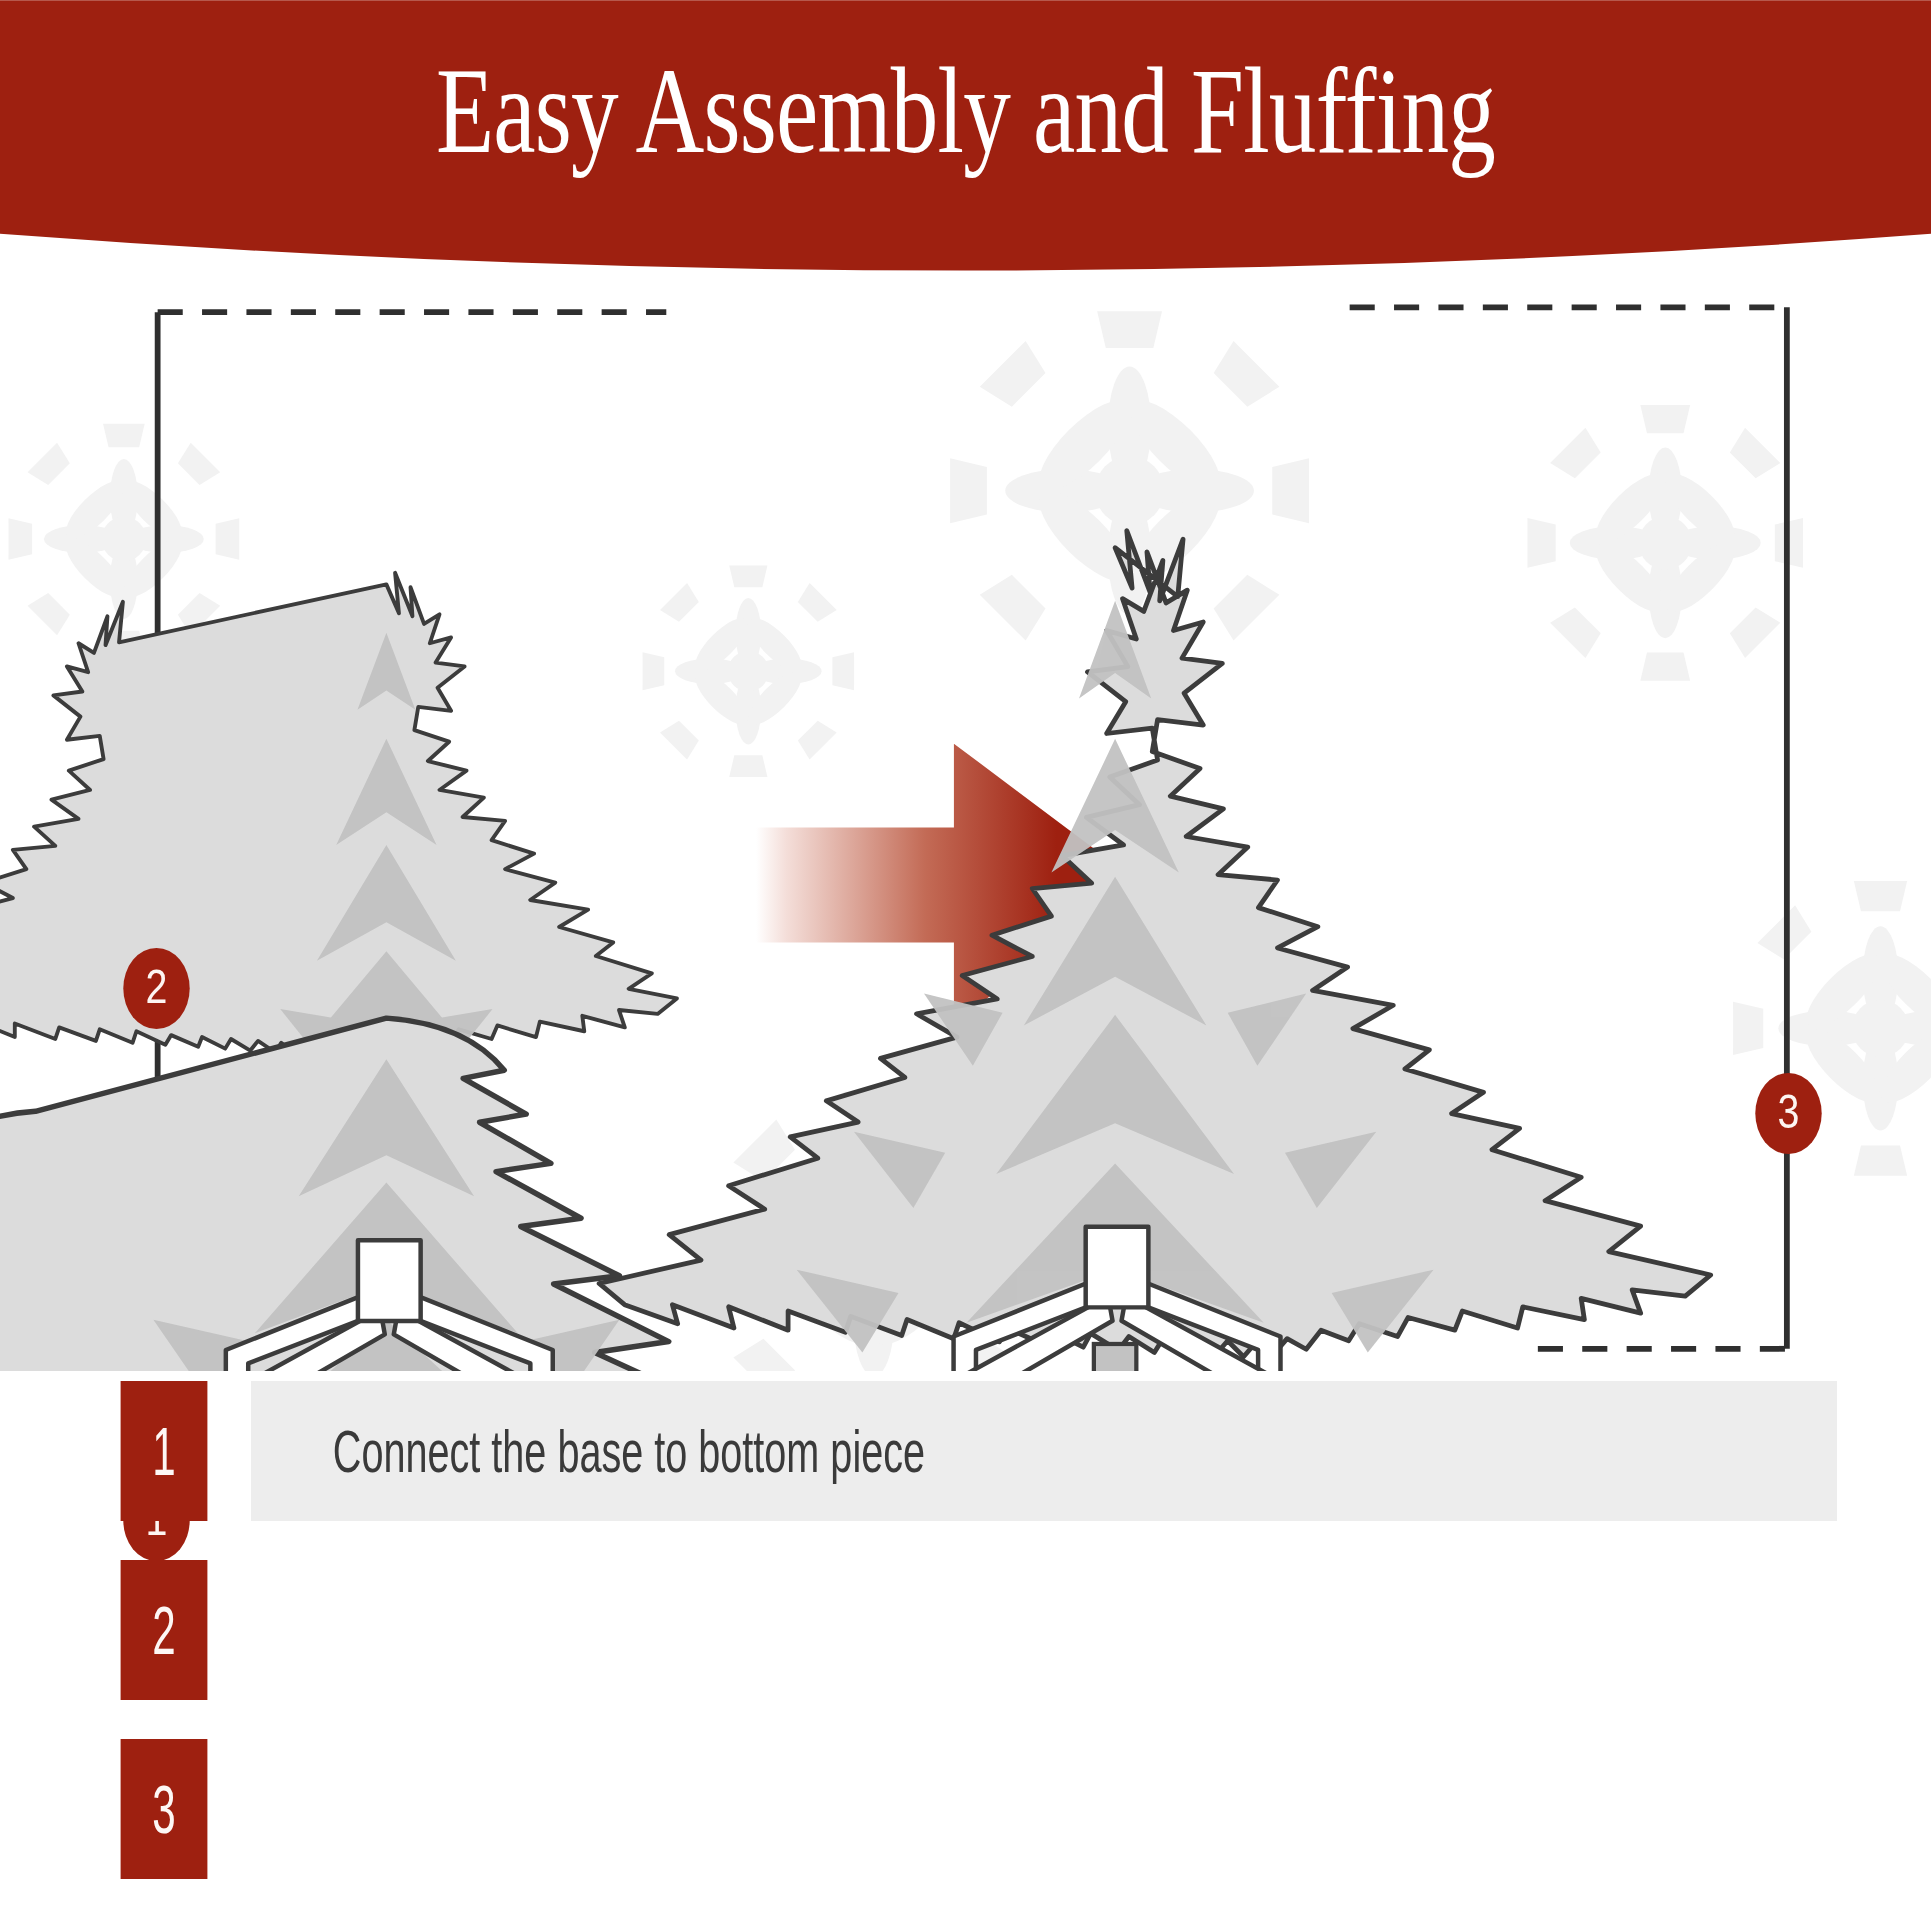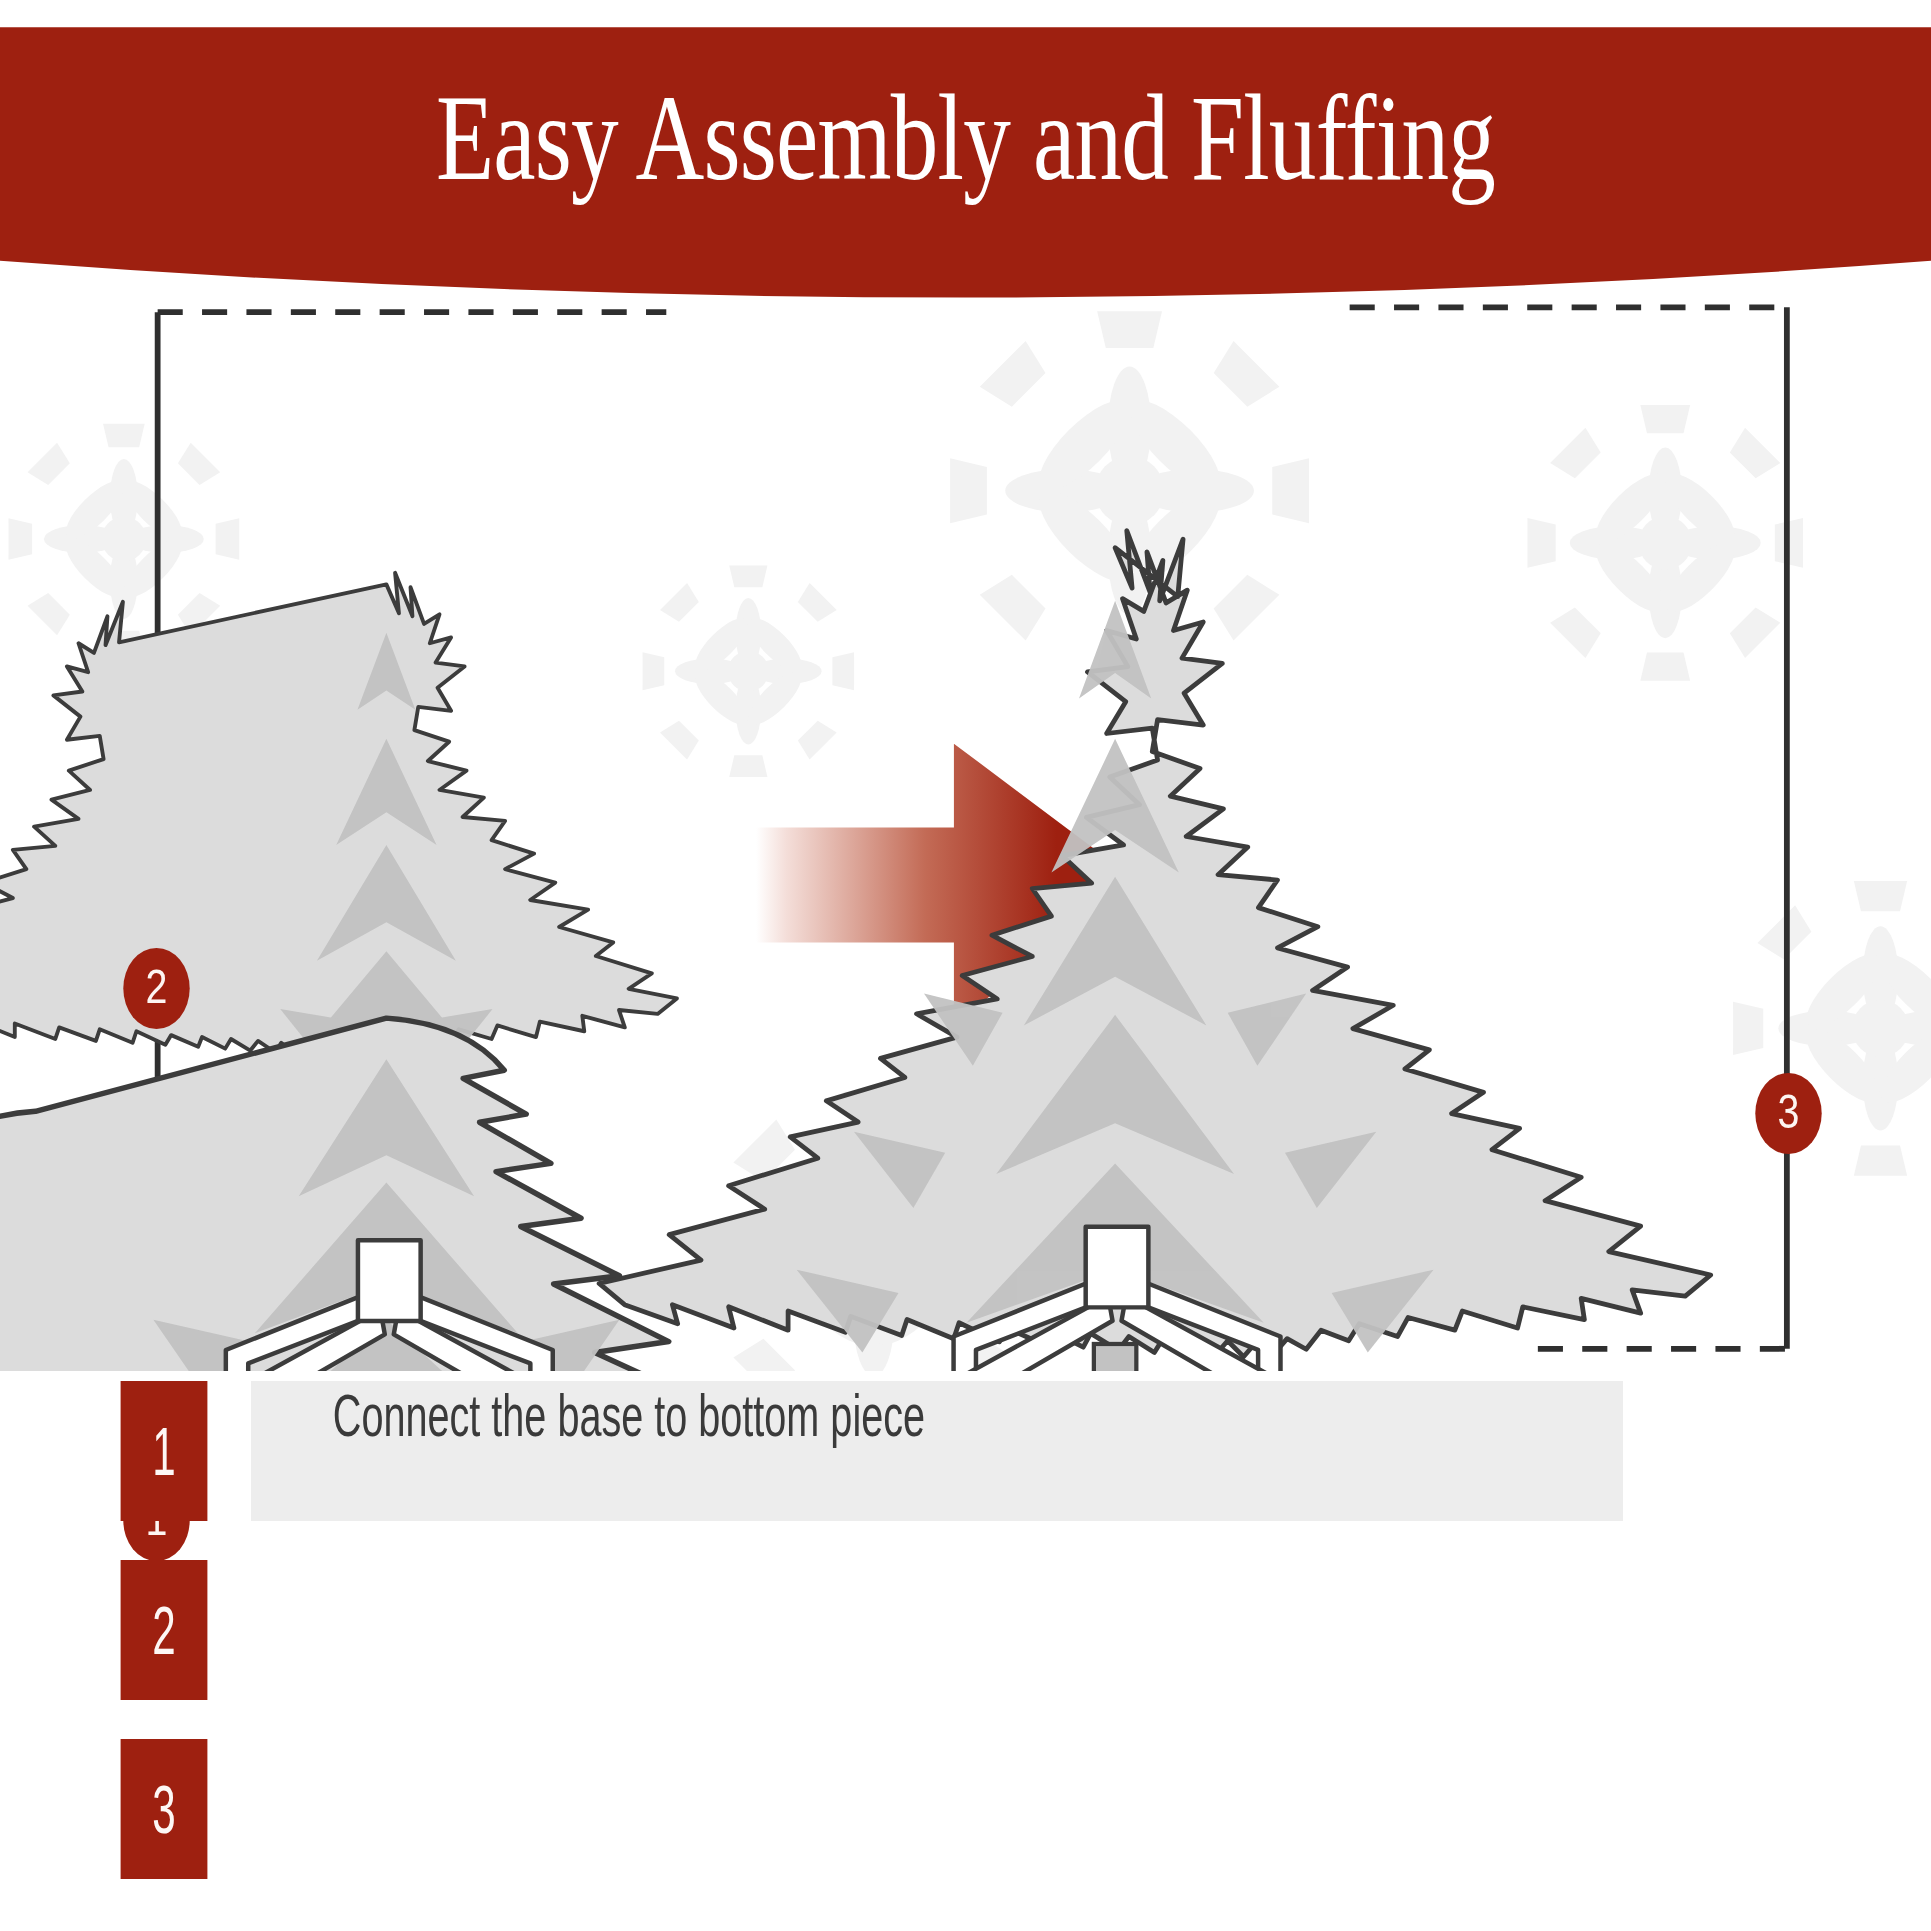--- a/index.html
+++ b/index.html
@@ -6,21 +6,21 @@
   body{
     width:1931px;height:1931px;
     background:#ffffff;
     font-family:"Liberation Sans", sans-serif;
     overflow:hidden;
     position:relative;
   }
   #stage{position:absolute;left:0;top:0;width:1931px;height:1931px;}
 
   
-  .header-wrap{position:absolute;left:0;top:0;width:1706px;height:290px;margin-top:27px;}
+  .header-wrap{position:absolute;left:0;top:0;width:1706px;height:290px;}
   .header-svg{position:absolute;left:0;top:0;}
   .header-title{
     position:absolute;left:0;top:50px;width:1931px;
     text-align:center;
     font-family:"Liberation Serif", serif;
     font-size:122px;
     line-height:1.0;
     color:#ffffff;
     letter-spacing:-1px;
     transform:scaleX(0.78);
@@ -57,23 +57,23 @@
     background:#9e2010;
     color:#fdf7f5;
     display:flex;align-items:center;justify-content:center;
     font-size:68px;line-height:1;
     font-family:"Liberation Sans", sans-serif;
     transform:scaleX(0.62);
     transform-origin:50% 50%;
   }
   .step-bar{
     position:absolute;left:251px;top:0;
-    width:1372px;height:140px;
+    width:1586px;height:140px;
     background:#ededed;
-    display:flex;align-items:flex-start;
+    display:flex;align-items:center;
   }
   .step-text{
     padding-left:124px;
     font-size:60px;
     color:#3a3a3a;
     font-family:"Liberation Sans", sans-serif;
     transform:scaleX(0.66);
     transform-origin:0 50%;
     white-space:nowrap;
     font-weight:300;

